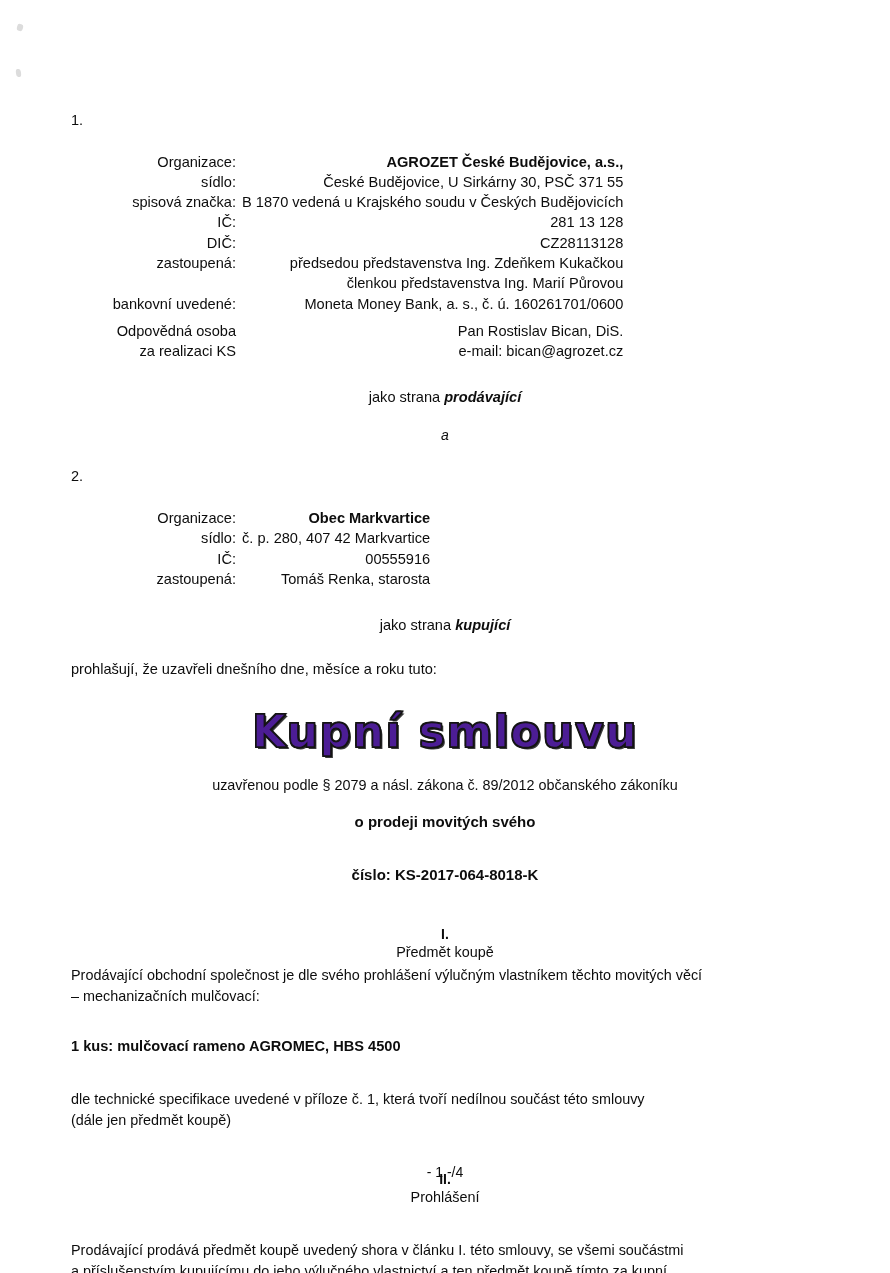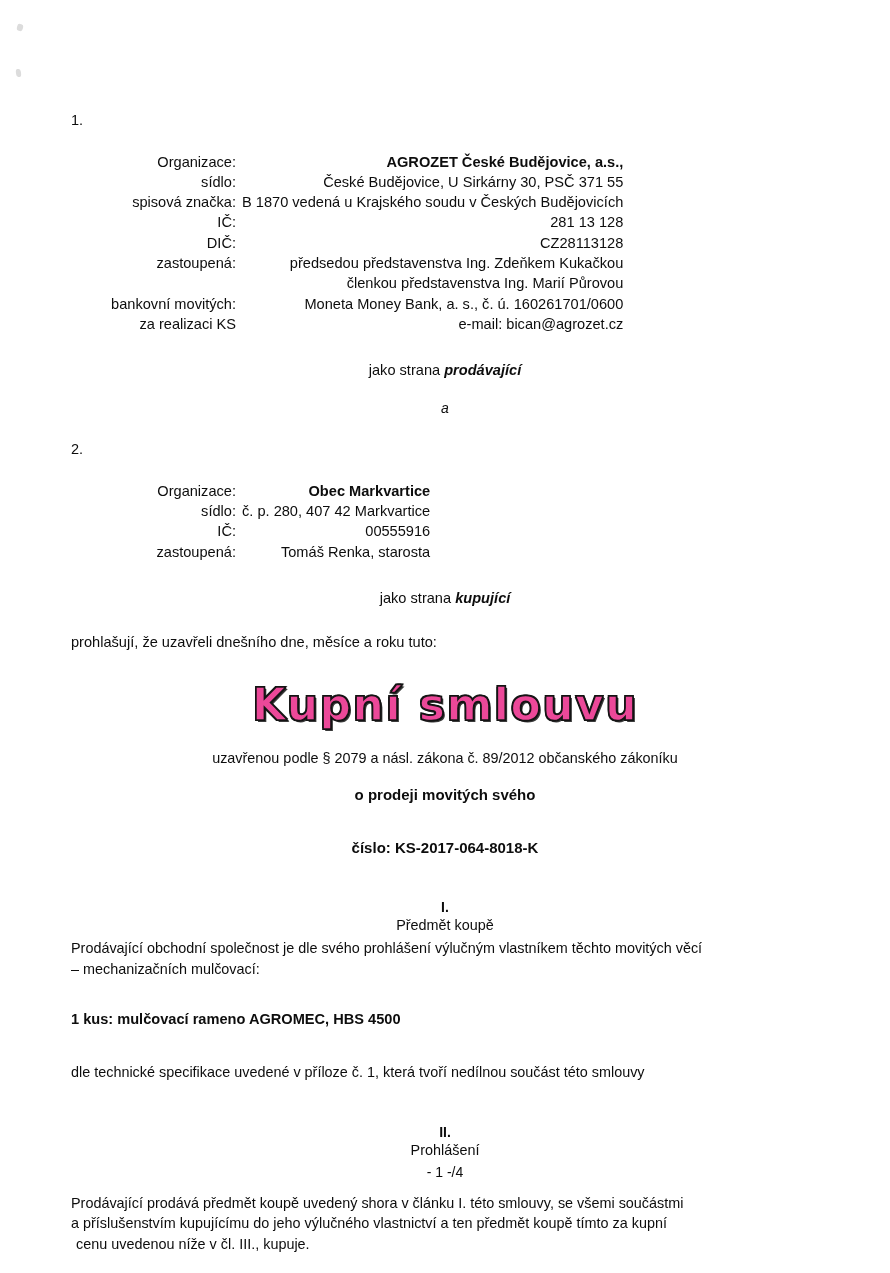--- a/index.html
+++ b/index.html
@@ -96,21 +96,21 @@
   }
 
   
   .doc-title {
     margin-top: 30px;
     text-align: center;
     font-size: 44px;
     font-weight: bold;
     letter-spacing: 1.5px;
     line-height: 1.05;
-    color: #ec4899;
+    color: #4c1d95;
     -webkit-text-stroke: 1.4px #141414;
     text-shadow:
       -1px -1px 0 #141414,
        1px -1px 0 #141414,
       -1px  1px 0 #141414,
        1px  1px 0 #141414,
        2px  2px 0 #3a3a3a;
     font-family: "DejaVu Sans", sans-serif;
   }
 
@@ -218,22 +218,26 @@
         </tr>
         <tr>
           <td class="lbl">zastoupená:</td>
           <td class="val">předsedou představenstva Ing. Zdeňkem Kukačkou</td>
         </tr>
         <tr>
           <td class="lbl"></td>
           <td class="val">členkou představenstva Ing. Marií Půrovou</td>
         </tr>
         <tr>
-          <td class="lbl">bankovní movitých:</td>
+          <td class="lbl">bankovní uvedené:</td>
           <td class="val">Moneta Money Bank, a. s., č. ú. 160261701/0600</td>
+        </tr>
+        <tr class="gap-above">
+          <td class="lbl">Odpovědná osoba</td>
+          <td class="val">Pan Rostislav Bican, DiS.</td>
         </tr>
         <tr>
           <td class="lbl">za realizaci KS</td>
           <td class="val">e-mail: bican@agrozet.cz</td>
         </tr>
       </tbody>
     </table>
 
     <div class="centered role"><span>jako strana </span><span class="role-word">prodávající</span></div>
 
@@ -279,20 +283,21 @@
       <div class="art-head">Předmět koupě</div>
       <div class="art-body">
         <span class="ln">Prodávající obchodní společnost je dle svého prohlášení výlučným vlastníkem těchto movitých věcí</span>
         <span class="ln">– mechanizačních mulčovací:</span>
       </div>
       <div class="sp-30"></div>
       <div class="item-line">1 kus: mulčovací rameno AGROMEC, HBS 4500</div>
       <div class="sp-30"></div>
       <div class="art-body">
         <span class="ln">dle technické specifikace uvedené v příloze č. 1, která tvoří nedílnou součást této smlouvy</span>
+        <span class="ln">(dále jen předmět koupě)</span>
       </div>
     </div>
 
     <div class="sp-40"></div>
     <div class="article">
       <div class="art-num">II.</div>
       <div class="art-head">Prohlášení</div>
       <div class="sp-30"></div>
       <div class="art-body indent-last">
         <span class="ln">Prodávající prodává předmět koupě uvedený shora v článku I. této smlouvy, se všemi součástmi</span>

